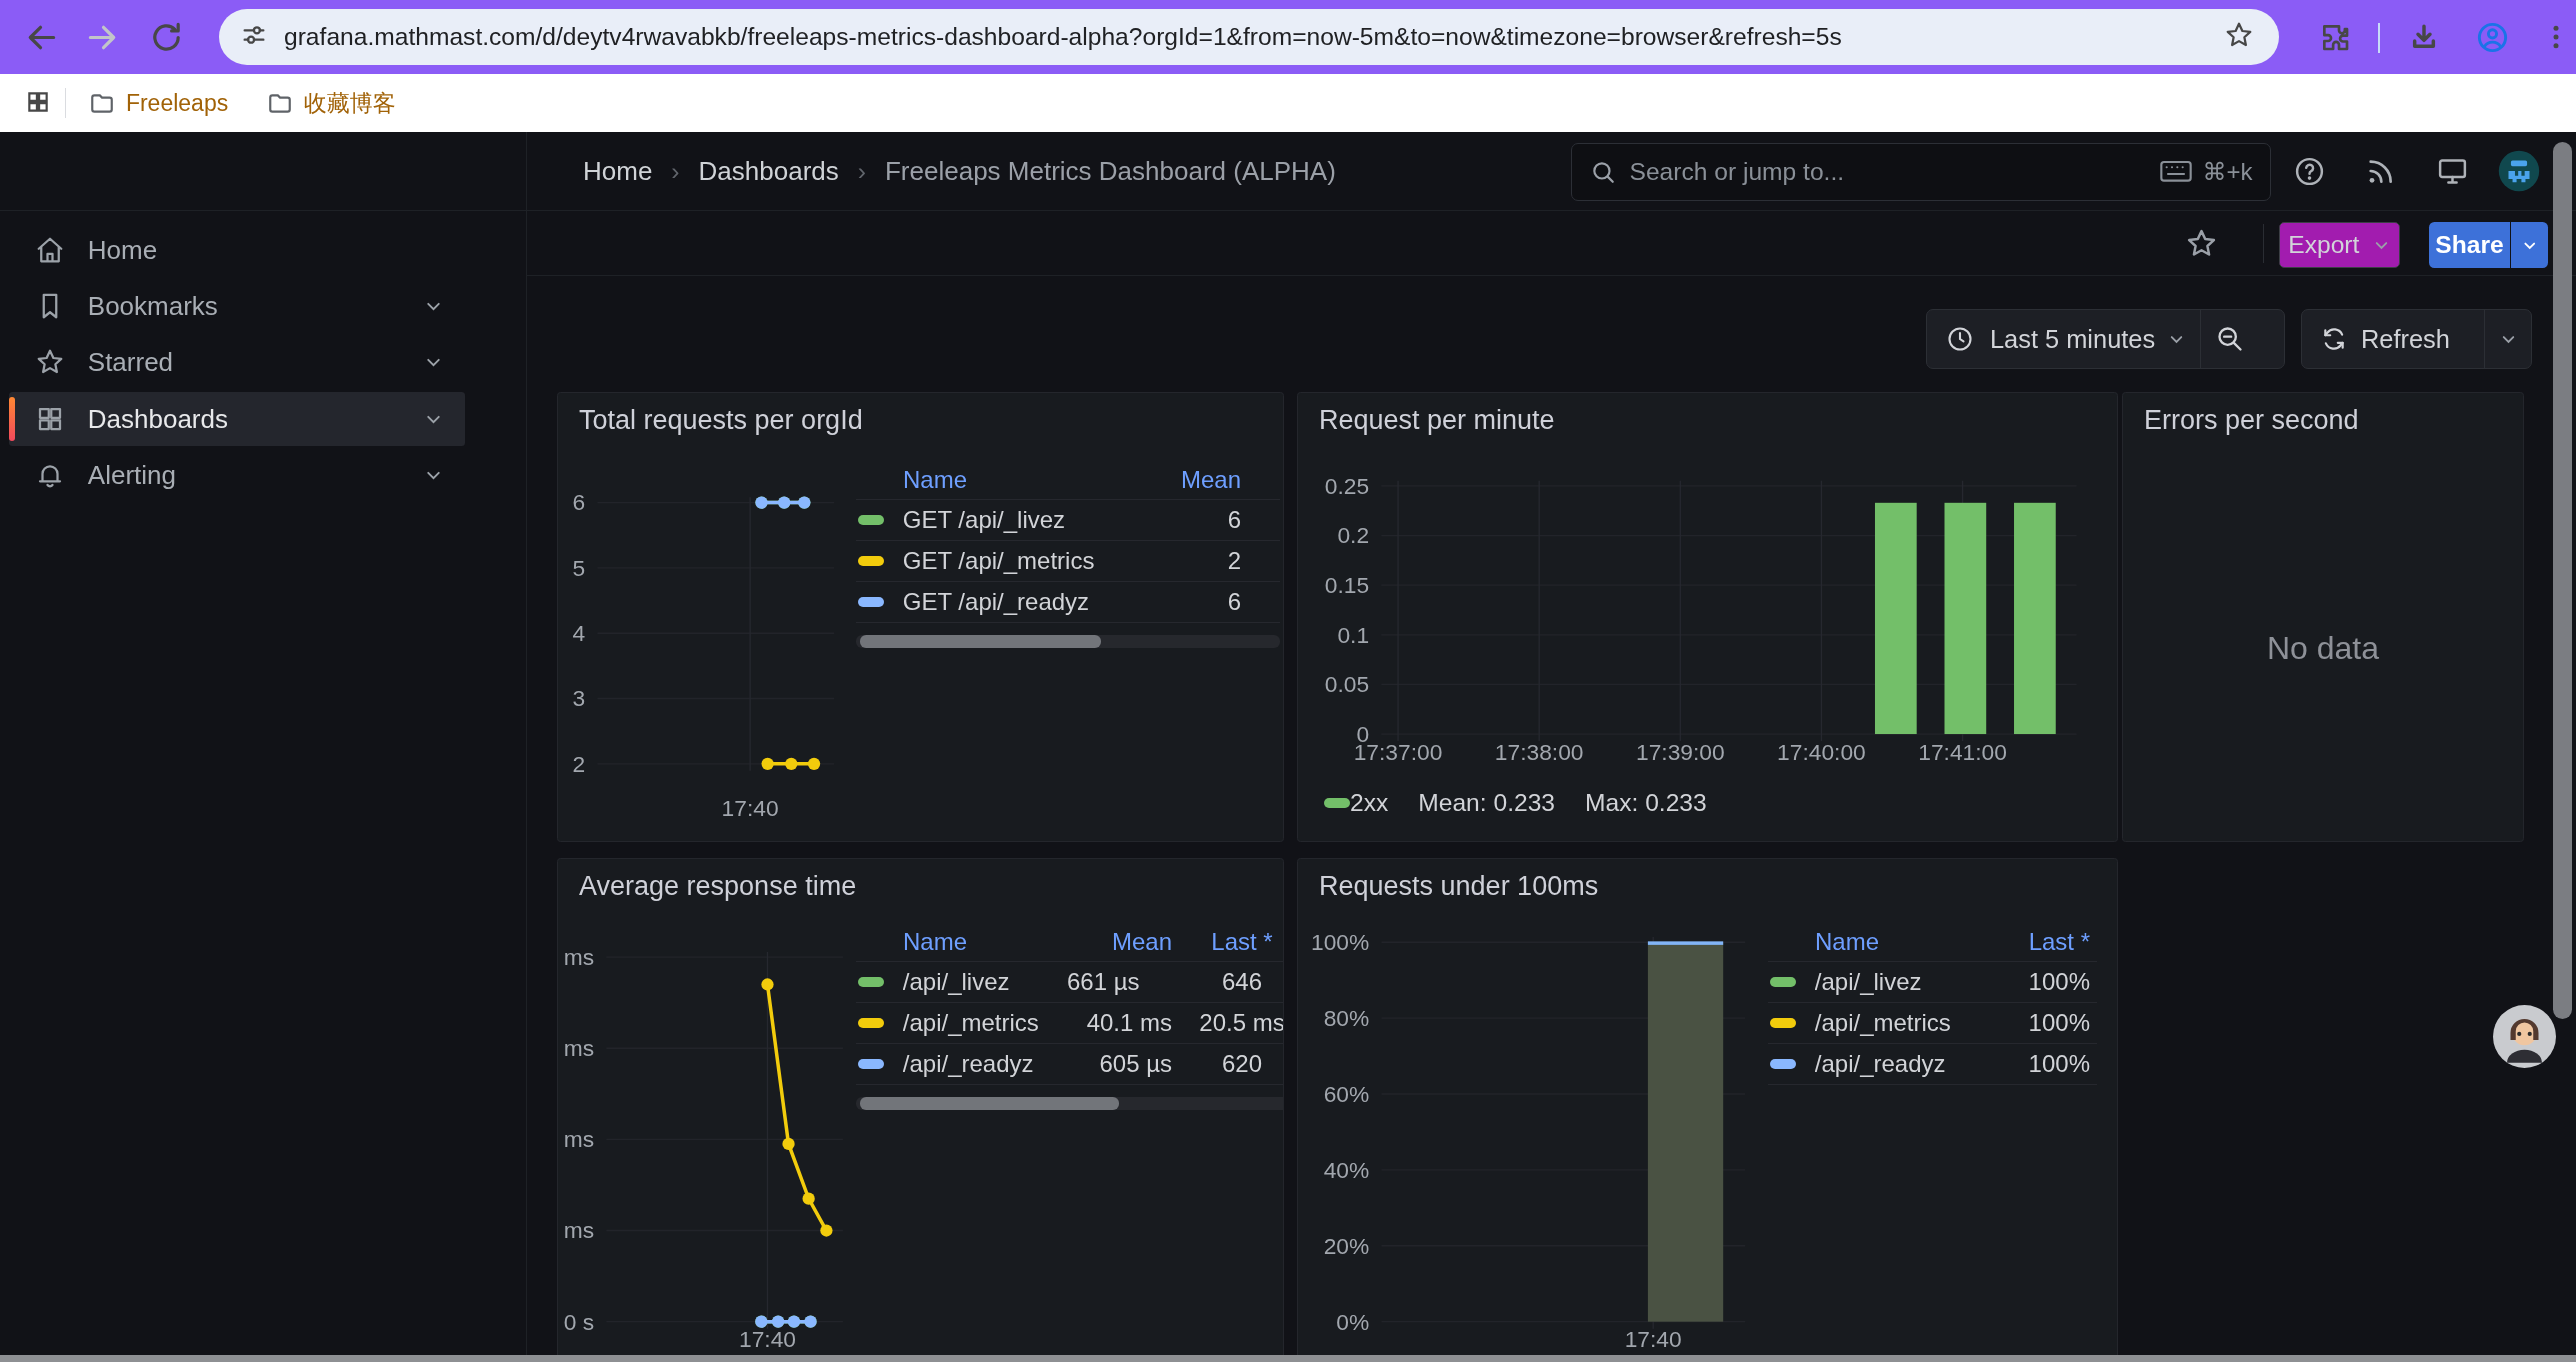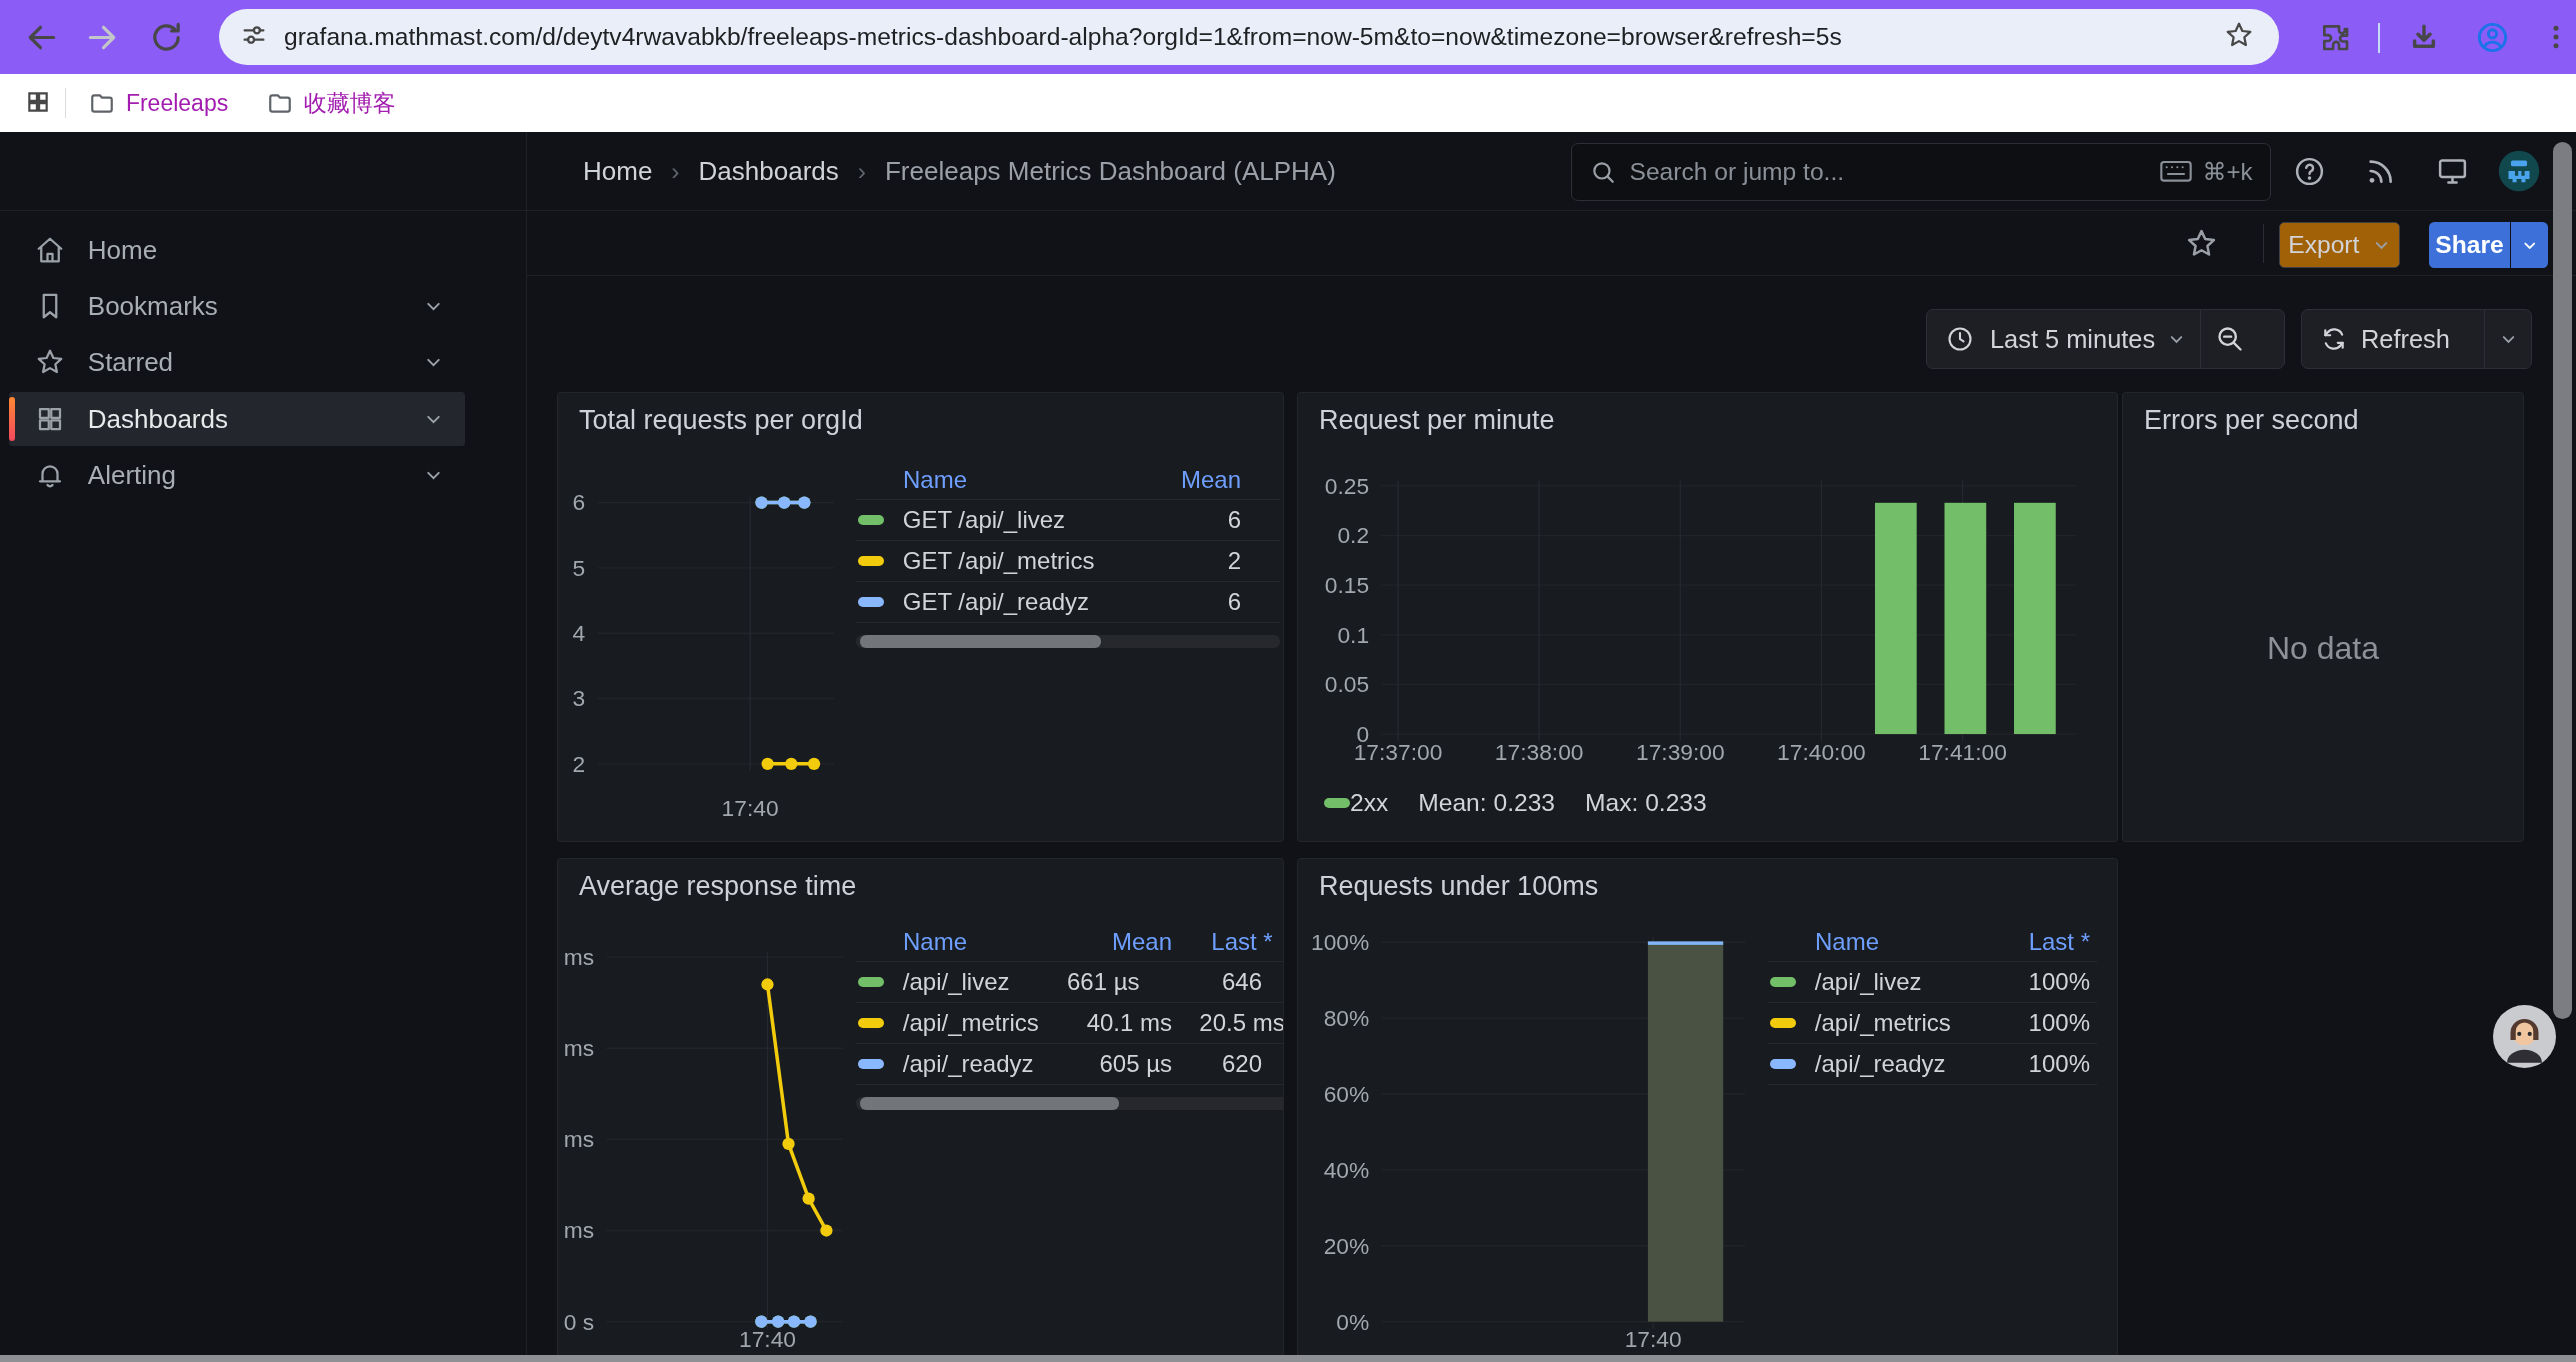--- a/index.html
+++ b/index.html
@@ -7,41 +7,41 @@
   body { font-family:"Liberation Sans", sans-serif; }
   .screen { position:relative; width:2576px; height:1363px; overflow:hidden; background:#111217; }
 
   
   .toolbar { position:absolute; left:0; top:0; width:2576px; height:74px; background:#8b5cf6; }
   .tb-btn { position:absolute; top:17.5px; width:39px; height:39px; display:flex; align-items:center; justify-content:center; }
   .url-pill { position:absolute; left:219px; top:8.8px; width:2060px; height:56px; background:#E9EEF8; border-radius:28px; display:flex; align-items:center; }
   .url-text { font-size:24.6px; color:#202124; white-space:nowrap; overflow:hidden; flex:1; }
   .bookmarks { position:absolute; left:0; top:74px; width:2576px; height:58px; background:#ffffff; display:flex; align-items:center; }
   .bm-item { display:flex; align-items:center; gap:10.5px; margin-right:39px; }
-  .bm-label { font-size:23px; color:#a21caf; }
+  .bm-label { font-size:23px; color:#a16207; }
   .bm-sep { width:1.8px; height:30px; background:#DADCE0; margin:0 23px 0 14px; }
 
   
   .app { position:absolute; left:0; top:132px; width:2576px; height:1231px; background:#111217; }
   .app-header { position:absolute; left:0; top:0; width:2576px; height:79px; border-bottom:0.9px solid #1E2126; }
   .sidebar-border { position:absolute; left:526px; top:0; width:0.9px; height:1231px; background:#1E2126; }
   .brand-row { position:absolute; left:0; top:0; width:526px; height:79px; display:flex; align-items:center; }
   .brand-label { font-size:29px; color:#D5D7DC; margin-left:28px; }
   .breadcrumb { position:absolute; left:583px; top:0; height:79px; display:flex; align-items:center; gap:19px; font-size:26px; }
   .bc-link { color:#D0D3D7; }
   .bc-sep { color:#61656C; font-size:24.6px; }
   .bc-current { color:#9BA0A8; }
   .searchbox { position:absolute; left:1571px; top:10.5px; width:700px; height:58px; background:#0E0F13; border:0.9px solid #2C2F36; border-radius:7px; display:flex; align-items:center; padding:0 17.5px; }
   .search-ph { color:#8A9098; font-size:24.6px; margin-left:14px; flex:1; }
   .kbd-hint { color:#8A9098; font-size:24px; display:flex; align-items:center; gap:10.5px; }
   .hdr-icon { position:absolute; top:18.4px; width:42px; height:42px; display:flex; align-items:center; justify-content:center; }
 
   .subheader { position:absolute; left:527px; top:79px; width:2049px; height:65px; border-bottom:0.9px solid #1E2126; }
   .btn { display:flex; align-items:center; justify-content:center; gap:12.3px; font-size:24.6px; color:#D2D4D9; border-radius:5.3px; }
-  .btn-secondary { background:#a16207; border:0.9px solid #3C3F45; }
+  .btn-secondary { background:#a21caf; border:0.9px solid #3C3F45; }
   .btn-primary { background:#3D71D9; color:#fff; font-weight:bold; }
 
   .timebar-btn { position:absolute; display:flex; align-items:center; background:#1D1F25; border:0.9px solid #2C2F35; border-radius:7px; height:60px; font-size:25.4px; color:#D2D4D9; }
   .tb-divider { width:0.9px; height:58px; background:#2C2F35; }
 
   
   .side-item { position:absolute; left:8.8px; width:456px; height:54px; display:flex; align-items:center; border-radius:3.5px; }
   .side-item .s-icon { width:30px; height:30px; margin-left:26px; }
   .side-item .s-label { font-size:26px; color:#A9AEB5; margin-left:23px; flex:1; }
   .side-item.active { background:#24262D; }

